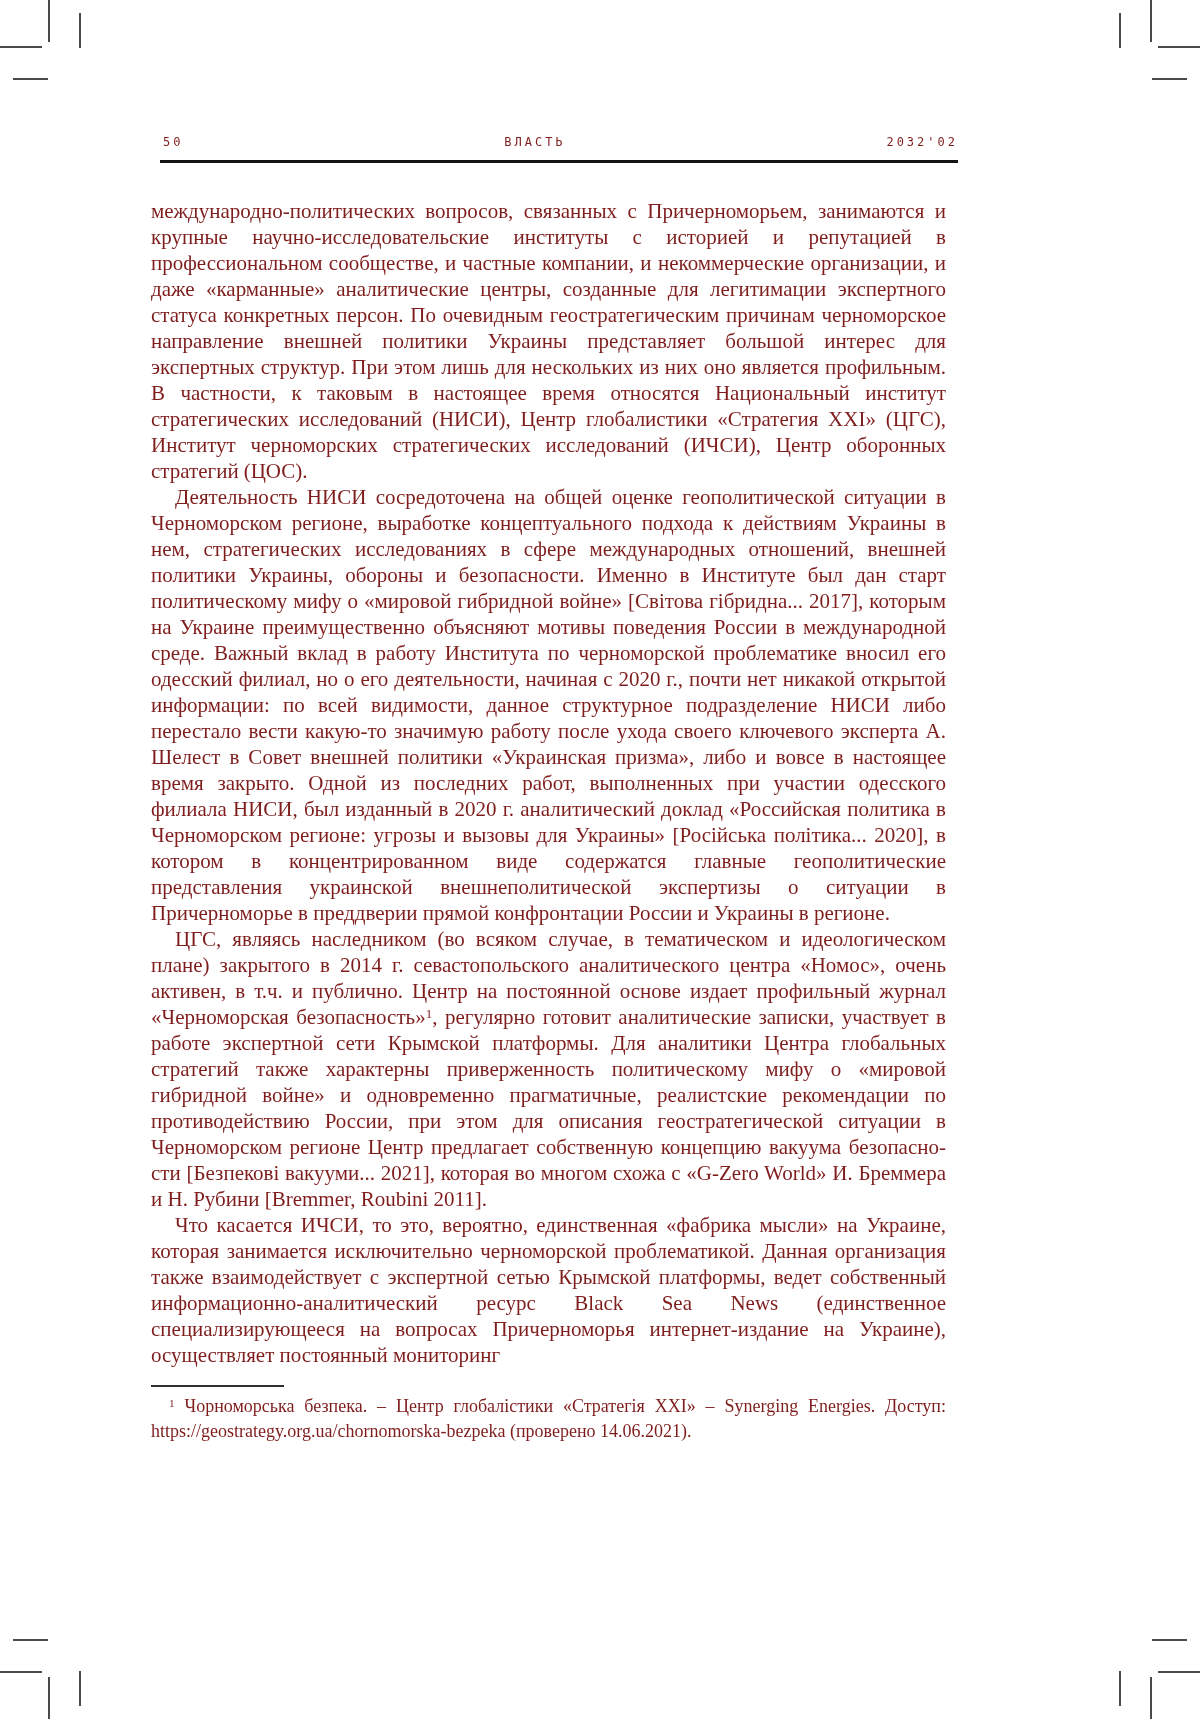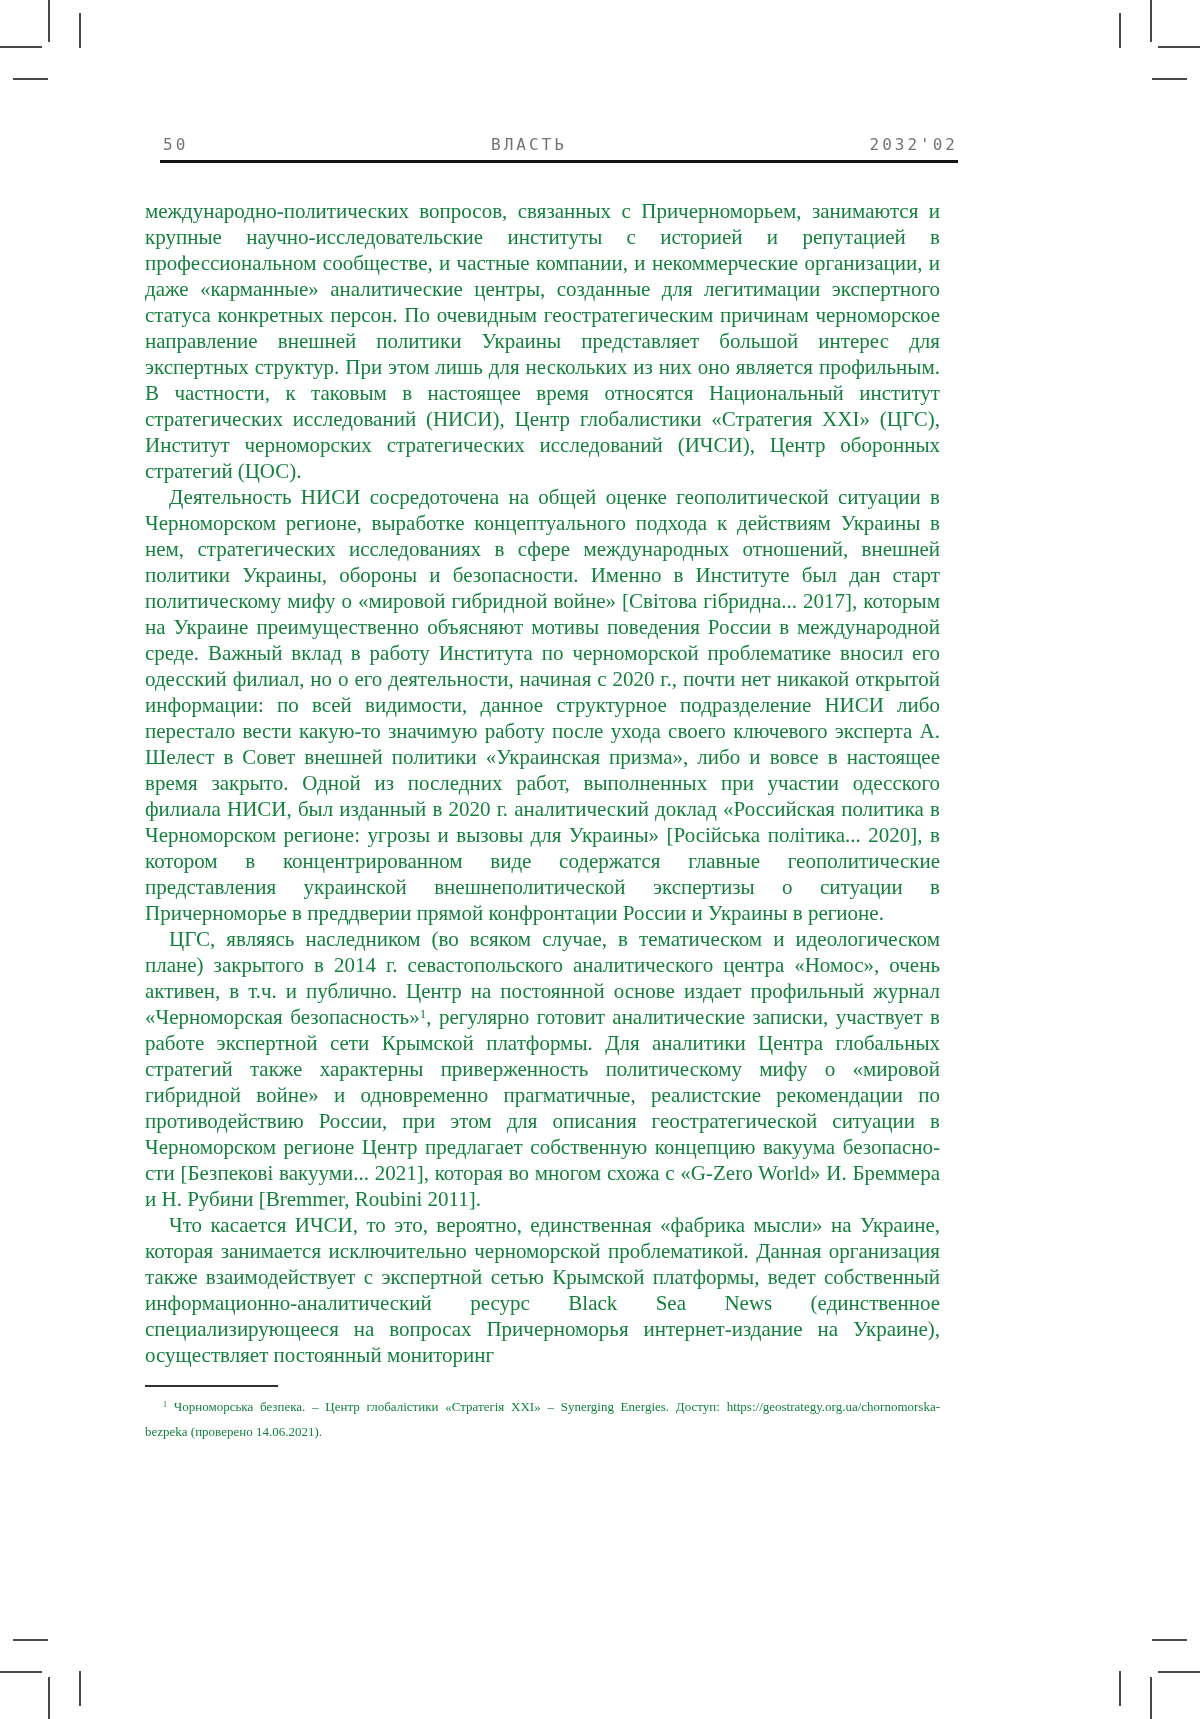--- a/index.html
+++ b/index.html
@@ -16,54 +16,54 @@
 
   
   .crop { position: absolute; background: #4a4a4a; }
 
   
   .header {
     position: absolute;
     left: 163px; top: 135px; width: 795px;
     display: flex; justify-content: space-between; align-items: flex-end;
     font-family: "DejaVu Sans Mono", "Liberation Mono", monospace;
-    font-size: 16px; letter-spacing: 3px; color: #737373;
+    font-size: 12px; letter-spacing: 3px; color: #7f1d1d;
     white-space: nowrap;
   }
   .header-rule {
     position: absolute;
     left: 160px; top: 160px; width: 798px; height: 3px;
     background: #141414;
   }
 
   
   .content {
     position: absolute;
-    left: 145px; top: 198px; width: 795px;
-    font-size: 21px; line-height: 26px; color: #15803d;
+    left: 151px; top: 198px; width: 795px;
+    font-size: 21px; line-height: 26px; color: #7f1d1d;
     text-align: justify;
   }
   .para { margin: 0; }
   .para.indent { text-indent: 24px; }
   .italic { }
   sup {
     font-size: 0.62em;
     vertical-align: baseline;
     position: relative; top: -0.45em;
     line-height: 0;
   }
 
   
   .footnote-rule {
     width: 133px; height: 2px; background: #303030;
     margin-top: 17px;
   }
   .footnote {
     margin: 7px 0 0 0;
-    font-size: 13px; line-height: 25px;
+    font-size: 18px; line-height: 25px;
     text-indent: 18px;
     text-align: justify;
   }
 </style>
 </head>
 <body>
 
 <div class="page">
 
   <div class="crop" style="left:48px; top:0; width:2px; height:42px;"></div>

